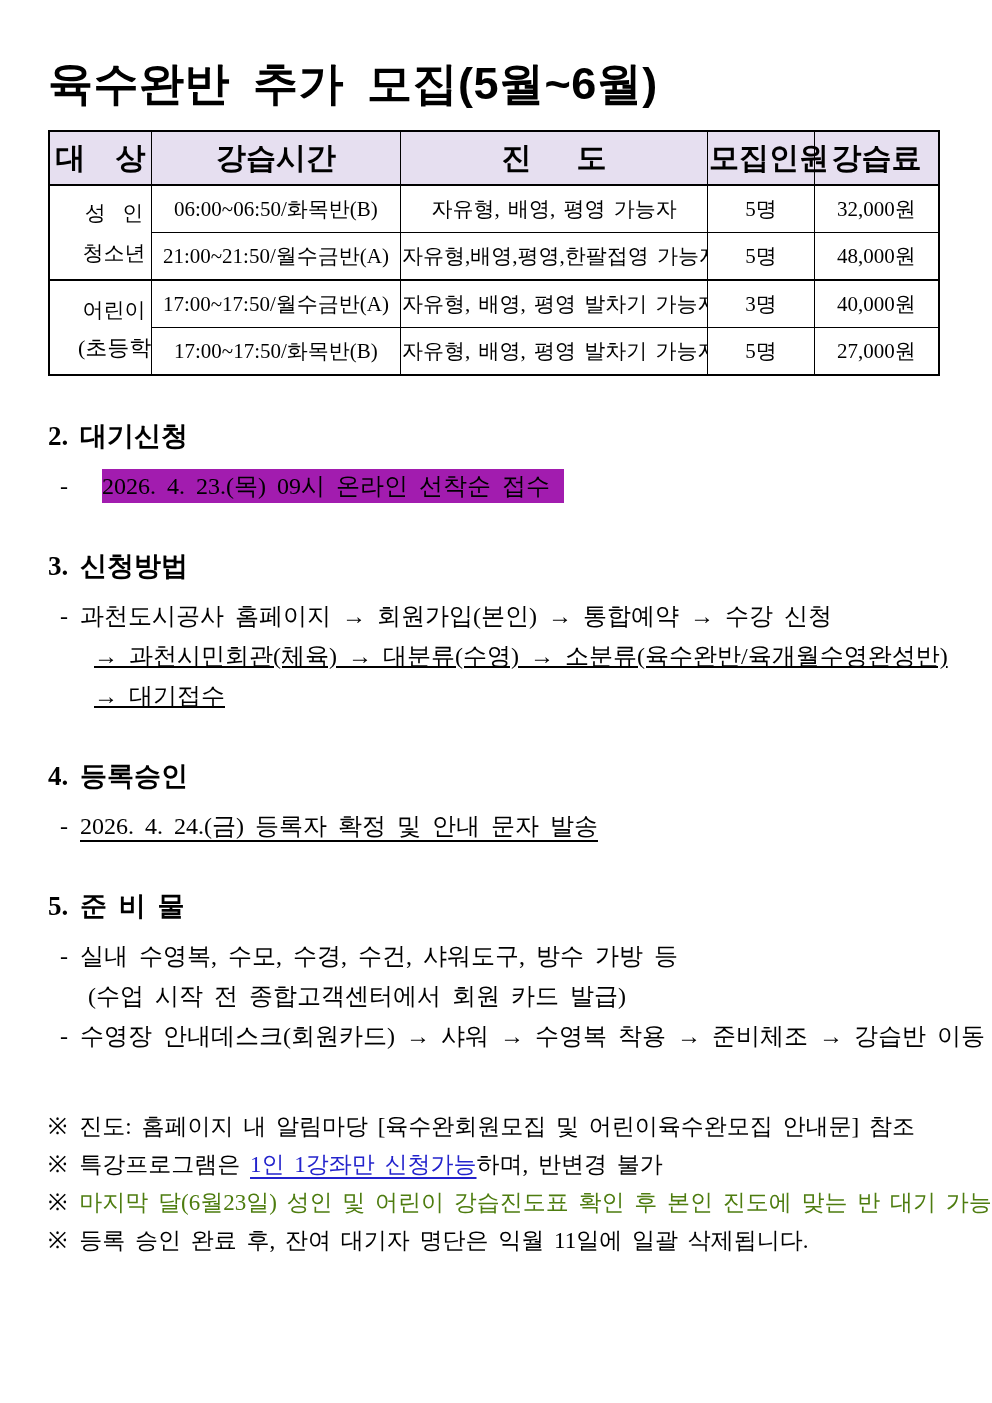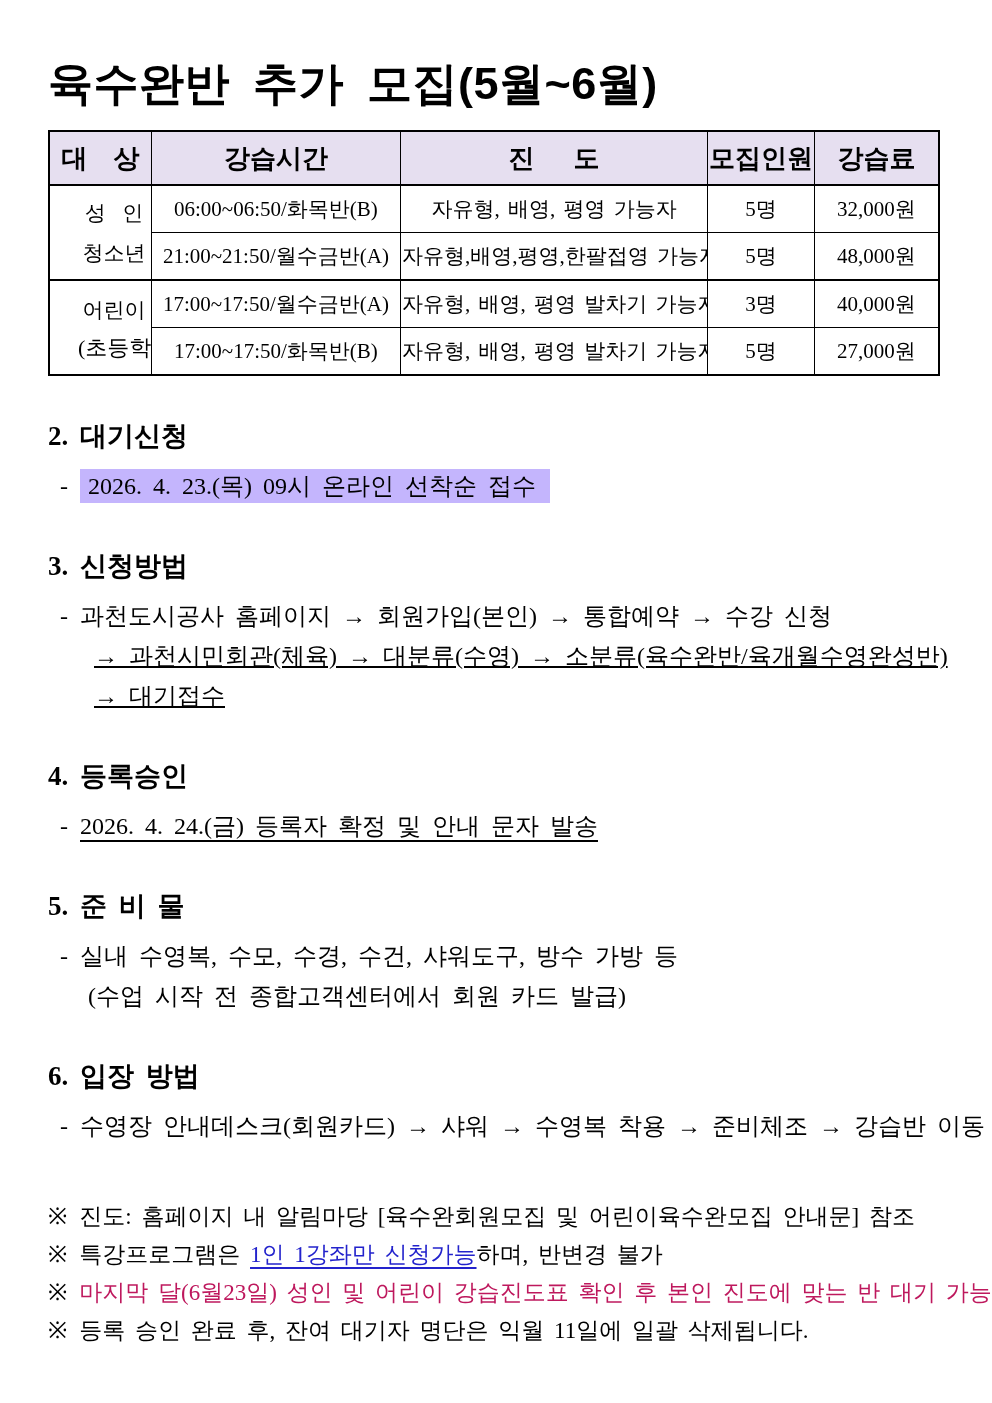--- a/index.html
+++ b/index.html
@@ -33,21 +33,21 @@
   .tbl-wrap { margin-top: 16px; }
   table.recruit {
     width: 100%;
     border-collapse: collapse;
     border: 2px solid #000;
     table-layout: fixed;
   }
   table.recruit th {
     background: #e6dff0;
     height: 50px;
-    font-size: 26px;
+    font-size: 30px;
     font-weight: 600;
     border: 1px solid #000;
     border-bottom: 2px solid #000;
     white-space: pre;
     text-align: center;
   }
   table.recruit td {
     height: 44px;
     font-size: 21px;
     text-align: center;
@@ -68,40 +68,41 @@
     line-height: 40px;
     margin-left: 12px;
     word-spacing: 5px;
     white-space: nowrap;
   }
   .line .dash { margin-right: 12px; }
   .line.cont { margin-left: 46px; text-decoration: underline; }
   .line.paren { margin-left: 40px; }
 
   .hl {
-    background: #c4b5fd;
-    padding: 4px 14px 4px 8px;
+    background: #a21caf;
+    padding: 4px 14px 4px 0;
+    margin-left: 22px;
   }
   .ul-black {
     text-decoration: underline;
     text-decoration-thickness: 1.5px;
     text-underline-offset: 6px;
     text-align: center;
   }
 
   
   .notes { margin-top: 52px; }
   .note {
     font-size: 23px;
     line-height: 38px;
     word-spacing: 4px;
     white-space: nowrap;
   }
   .note .marker { margin-right: 12px; }
-  .note-text-blue { color: #be185d; }
+  .note-text-blue { color: #4d7c0f; }
   .blue-ul {
     color: #2323cc;
     text-decoration: underline;
     text-decoration-thickness: 1.5px;
     text-underline-offset: 5px;
     text-align: center;
   }
 </style>
 </head>
 <body>
@@ -188,21 +189,20 @@
   </div>
 
   <div class="section-heading">5. 준 비 물</div>
   <div class="line">
     <span class="dash">-</span><span>실내 수영복, 수모, 수경, 수건, 샤워도구, 방수 가방 등</span>
   </div>
   <div class="line paren">
     <span>(수업 시작 전 종합고객센터에서 회원 카드 발급)</span>
   </div>
 
-  <div class="section-heading">6. 입장 방법</div>
   <div class="line">
     <span class="dash">-</span><span>수영장 안내데스크(회원카드) → 샤워 → 수영복 착용 → 준비체조 → 강습반 이동</span>
   </div>
 
   <div class="notes">
     <div class="note">
       <span class="marker">※</span><span>진도: 홈페이지 내 알림마당 [육수완회원모집 및 어린이육수완모집 안내문] 참조</span>
     </div>
     <div class="note">
       <span class="marker">※</span><span>특강프로그램은 </span><span class="blue-ul">1인 1강좌만 신청가능</span><span>하며, 반변경 불가</span>

